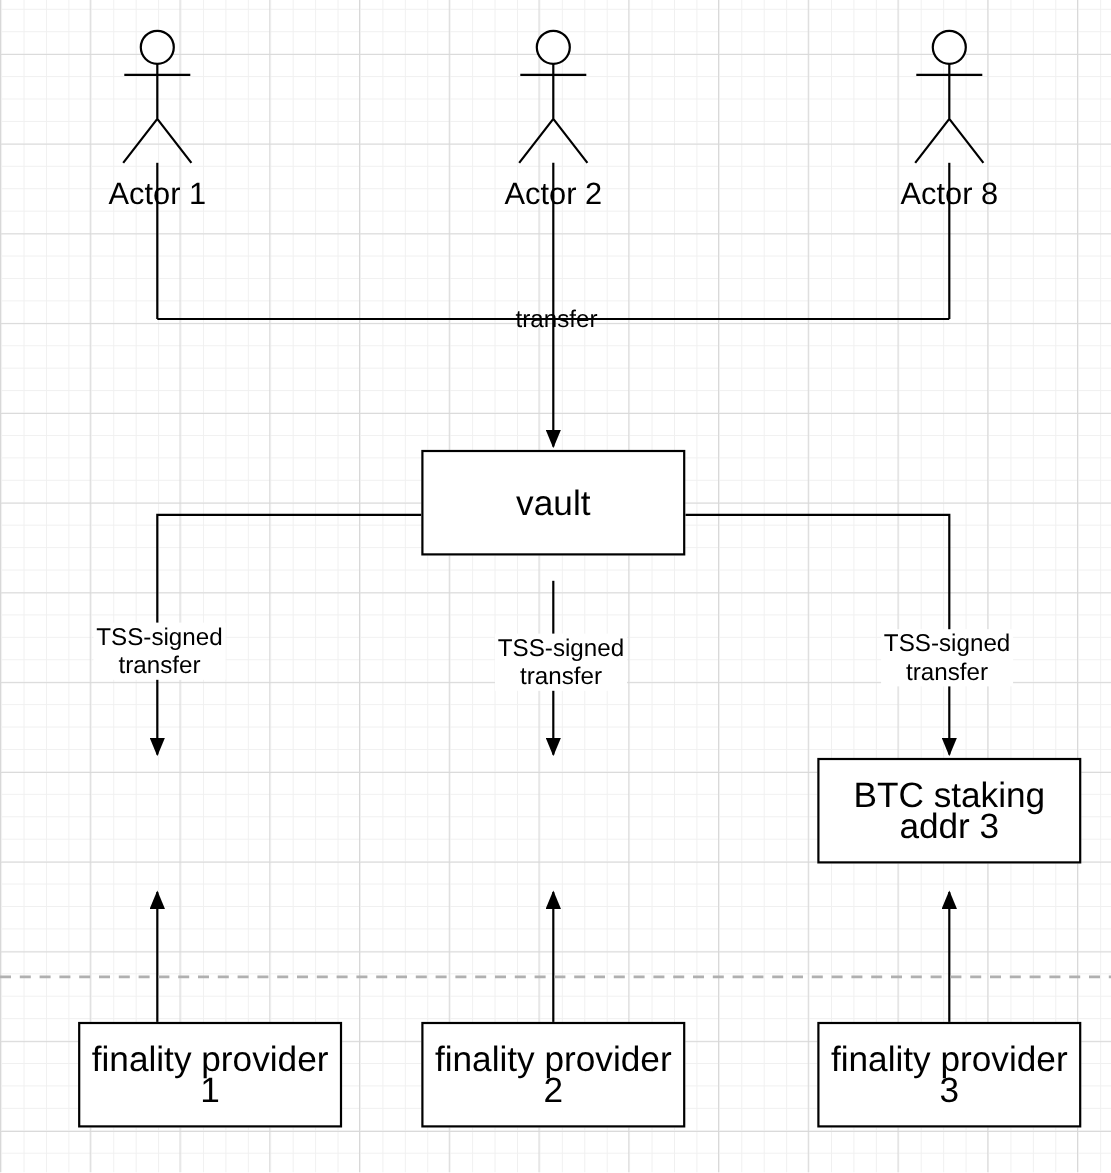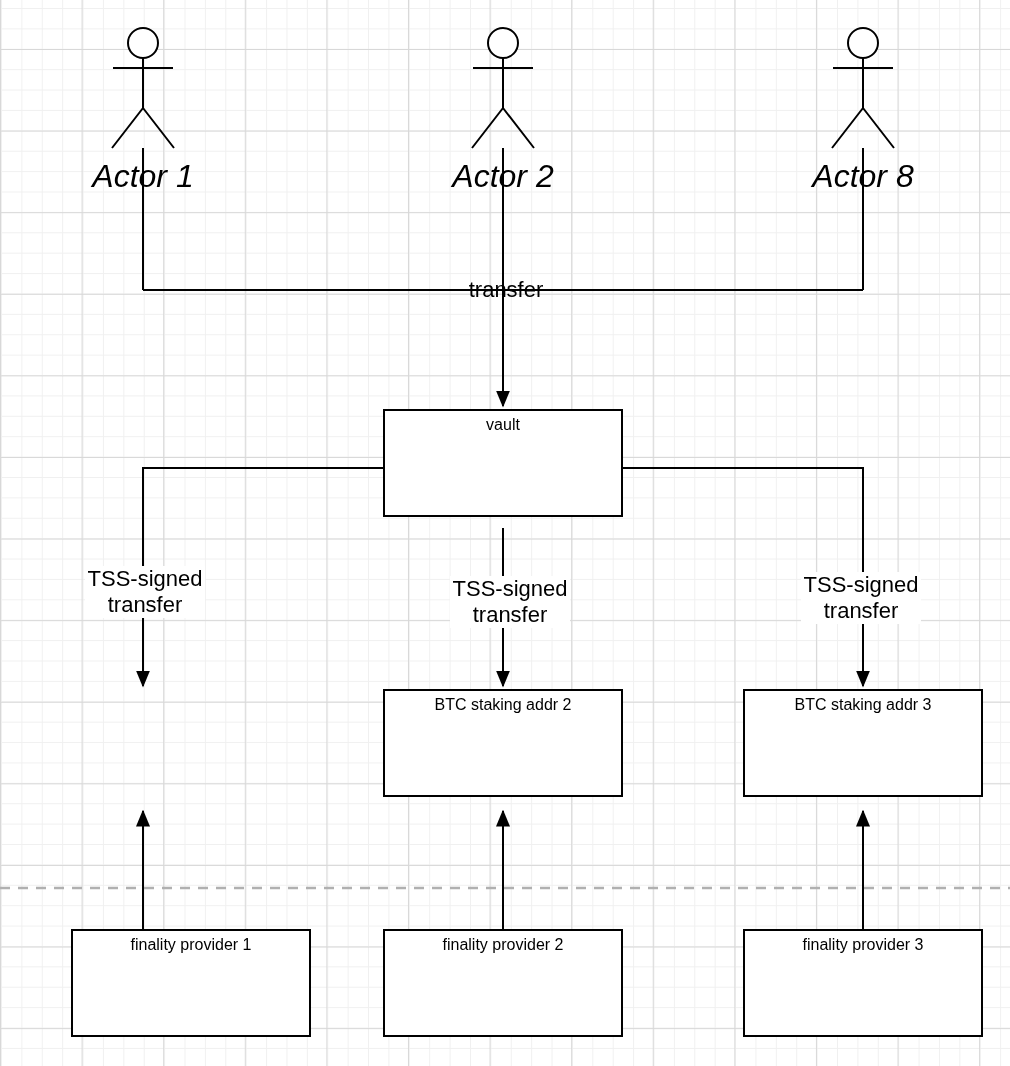--- a/index.html
+++ b/index.html
@@ -46,40 +46,39 @@
   .divider {
     fill: none;
     stroke: #b0b0b0;
     stroke-width: 2.5;
     stroke-dasharray: 10 8;
   }
   .node {
     position: absolute;
     box-sizing: border-box;
     width: 240px;
-    height: 108px;
+    height: 96px;
     background: #ffffff;
     border: 2px solid #000000;
     display: flex;
-    align-items: flex-start;
+    align-items: center;
     justify-content: center;
     text-align: center;
-    font-size: 16px;
+    font-size: 32px;
     line-height: 28px;
   }
   .lbl {
     position: absolute;
     transform: translateX(-50%);
     text-align: center;
     white-space: nowrap;
   }
   .actor-lbl {
-    font-size: 32px;
+    font-size: 28px;
     line-height: 26px;
-    font-style: italic;
   }
   .edge-lbl {
     font-size: 22px;
     line-height: 26px;
   }
   .tss-lbl {
     width: 120px;
     white-space: normal;
     background: #ffffff;
   }
@@ -132,23 +131,20 @@
   <div class="lbl edge-lbl" style="left:506px; top:277px;">transfer</div>
 
   <div class="node" style="left:383px; top:409px;">
     <span>vault</span>
   </div>
 
   <div class="lbl edge-lbl tss-lbl" style="left:145px; top:566px;">TSS-signed transfer</div>
   <div class="lbl edge-lbl tss-lbl" style="left:510px; top:576px;">TSS-signed transfer</div>
   <div class="lbl edge-lbl tss-lbl" style="left:861px; top:572px;">TSS-signed transfer</div>
 
-  <div class="node" style="left:383px; top:689px;">
-    <span>BTC staking addr 2</span>
-  </div>
   <div class="node" style="left:743px; top:689px;">
     <span>BTC staking addr 3</span>
   </div>
 
   <div class="node" style="left:23px; top:929px;margin-left:48px;">
     <span>finality provider 1</span>
   </div>
   <div class="node" style="left:383px; top:929px;">
     <span>finality provider 2</span>
   </div>

